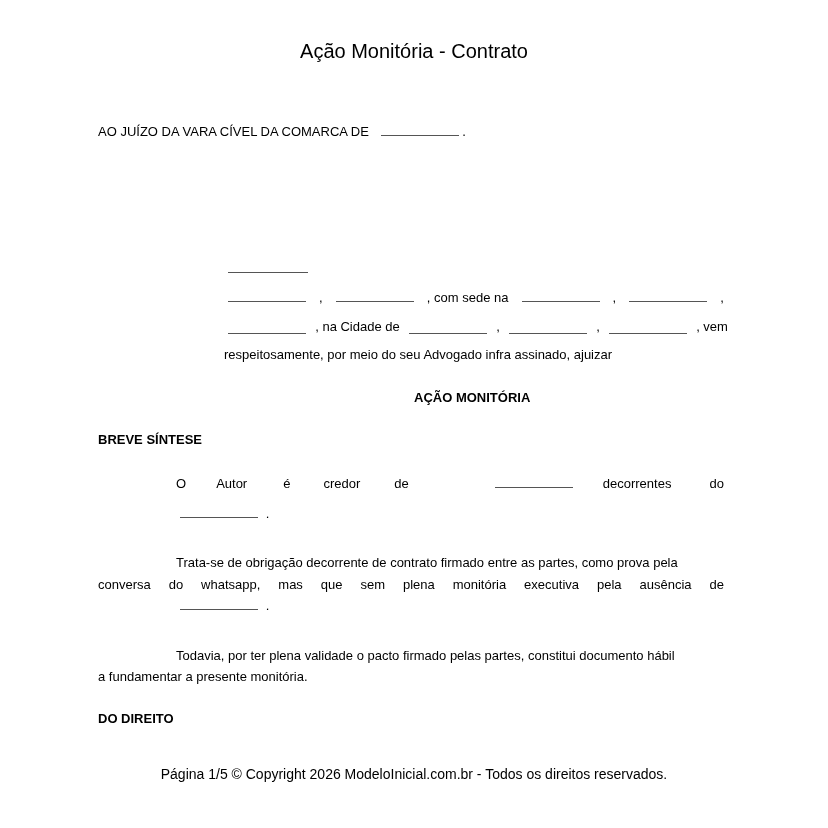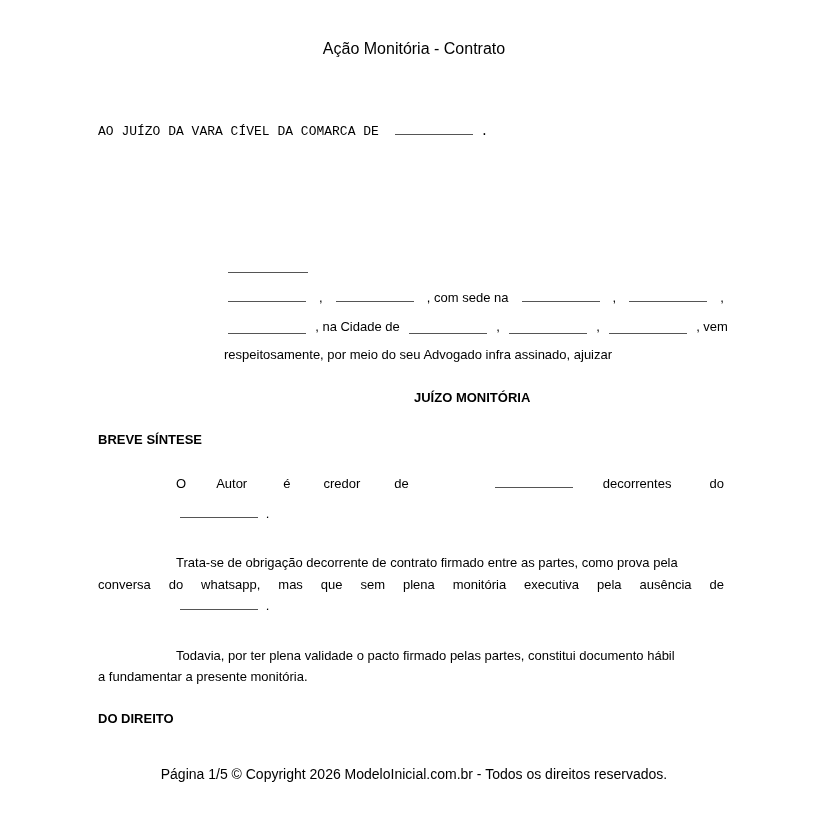--- a/index.html
+++ b/index.html
@@ -1,31 +1,31 @@
 <!DOCTYPE html>
 <html><head>
 <meta charset="utf-8">
 <style>
   html, body { margin: 0; padding: 0; background: #ffffff; }
   body { width: 828px; height: 828px; position: relative; overflow: hidden;
          font-family: "Liberation Sans", sans-serif; color: #000; }
   .abs { position: absolute; white-space: nowrap; }
-  .header { top: 40px; left: 0; width: 828px; text-align: center; font-size: 16px; }
+  .header { top: 40px; left: 0; width: 828px; text-align: center; font-size: 20px; }
   .body-text { font-size: 13px; }
   .bold { font-weight: bold; }
   .blank { display: inline-block; border-bottom: 1px solid #555; height: 10px; vertical-align: baseline; }
   .footer { top: 766px; left: 0; width: 828px; text-align: center; font-size: 14px; }
   .just { display: flex; justify-content: space-between; align-items: baseline; }
 </style>
 </head>
 <body>
 
 <div class="abs header">Ação Monitória  - Contrato</div>
 
-<div class="abs body-text" style="top:124px; left:98px;font-family:Liberation Mono, monospace;">
+<div class="abs body-text" style="top:124px; left:98px;">
   <span>AO JUÍZO DA VARA CÍVEL DA COMARCA DE</span>
   <span class="blank" style="width:78px; margin-left:8px;"></span>
   <span>.</span>
 </div>
 
 <div class="abs body-text" style="top:261px; left:228px; width:496px;">
   <div class="just">
     <span><span class="blank" style="width:80px;"></span></span>
   </div>
 </div>
@@ -47,21 +47,21 @@
   <span class="blank" style="width:78px;"></span>
   <span>,</span>
   <span class="blank" style="width:78px;"></span>
   <span>,</span>
   <span class="blank" style="width:78px;"></span>
   <span>, vem</span>
 </div>
 
 <div class="abs body-text" style="top:347px; left:224px;">respeitosamente, por meio do seu Advogado infra assinado, ajuizar</div>
 
-<div class="abs body-text bold" style="top:390px; left:414px;">JUÍZO MONITÓRIA</div>
+<div class="abs body-text bold" style="top:390px; left:414px;">AÇÃO MONITÓRIA</div>
 
 <div class="abs body-text bold" style="top:432px; left:98px;">BREVE SÍNTESE</div>
 
 <div class="abs body-text" style="top:476px; left:176px; width:548px; display:flex; align-items:baseline;">
   <span>O</span>
   <span style="margin-left:30px;">Autor</span>
   <span style="margin-left:36px;">é</span>
   <span style="margin-left:33px;">credor</span>
   <span style="margin-left:34px;">de</span>
   <span class="blank" style="width:78px; margin-left:86px;"></span>

